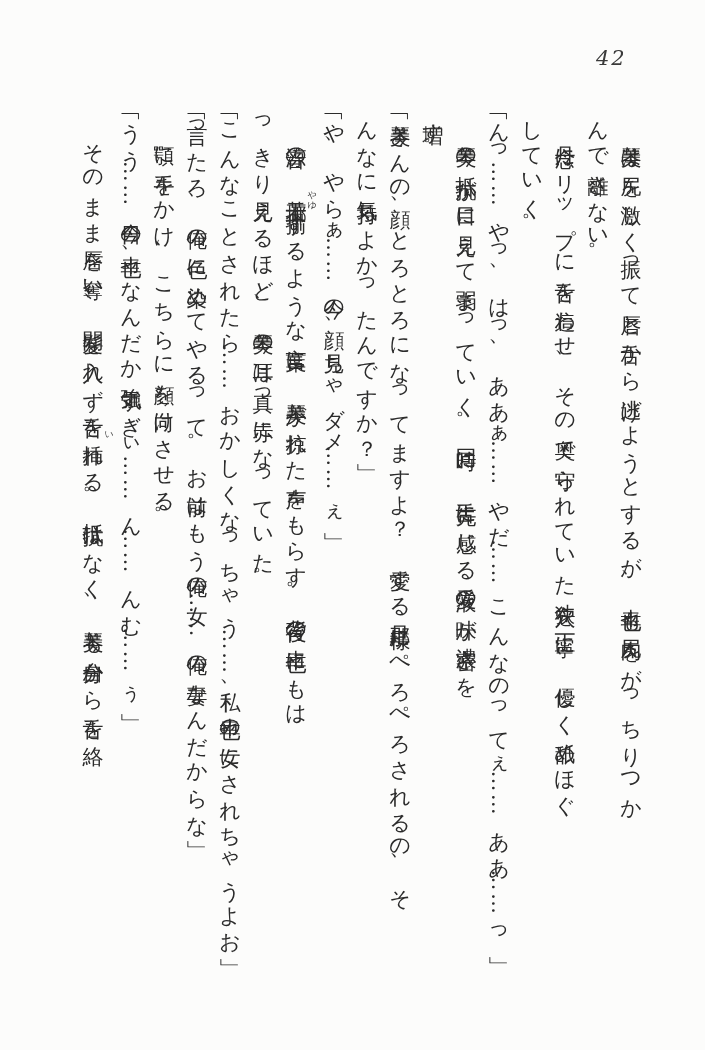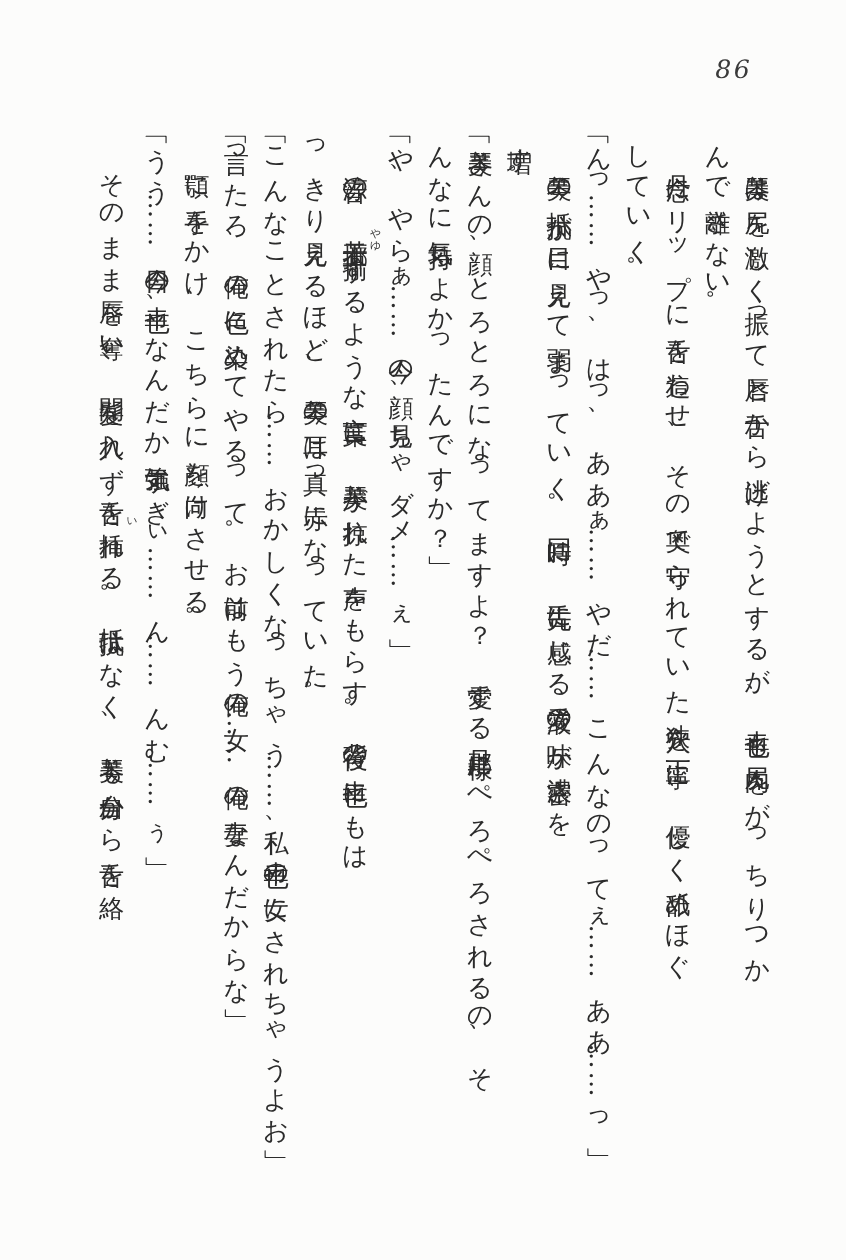--- a/index.html
+++ b/index.html
@@ -50,21 +50,21 @@
   ruby rt {
     font-size: 9px;
     letter-spacing: 0;
     color: #3a3a3a;
   }
 </style>
 </head>
 <body>
 
 <div class="page">
-  <div class="page-number">86</div>
+  <div class="page-number">42</div>
   <div class="text-area">
       <p class="line">　美琴は尻を激しく振って唇と舌から逃げようとするが、幸也も尻肉をがっちりつか</p>
       <p class="line">んで離さない。</p>
       <p class="line">　丹念にリップに舌を這わせ、その奥で守られていた狭穴を丁寧に、優しく舐めほぐ</p>
       <p class="line">していく。</p>
       <p class="line">「んっ……やっ、はっ、ああぁ……やだ……こんなのってぇ……ああ……っ」</p>
       <p class="line">　美琴の抵抗が目に見えて弱まっていく。同時に、舌先に感じる愛液の味が濃密さを</p>
       <p class="line">増す。</p>
       <p class="line">「美琴さんの顔、とろとろになってますよ？　愛する旦那様にぺろぺろされるの、そ</p>
       <p class="line">んなに気持ちよかったんですか？」</p>

